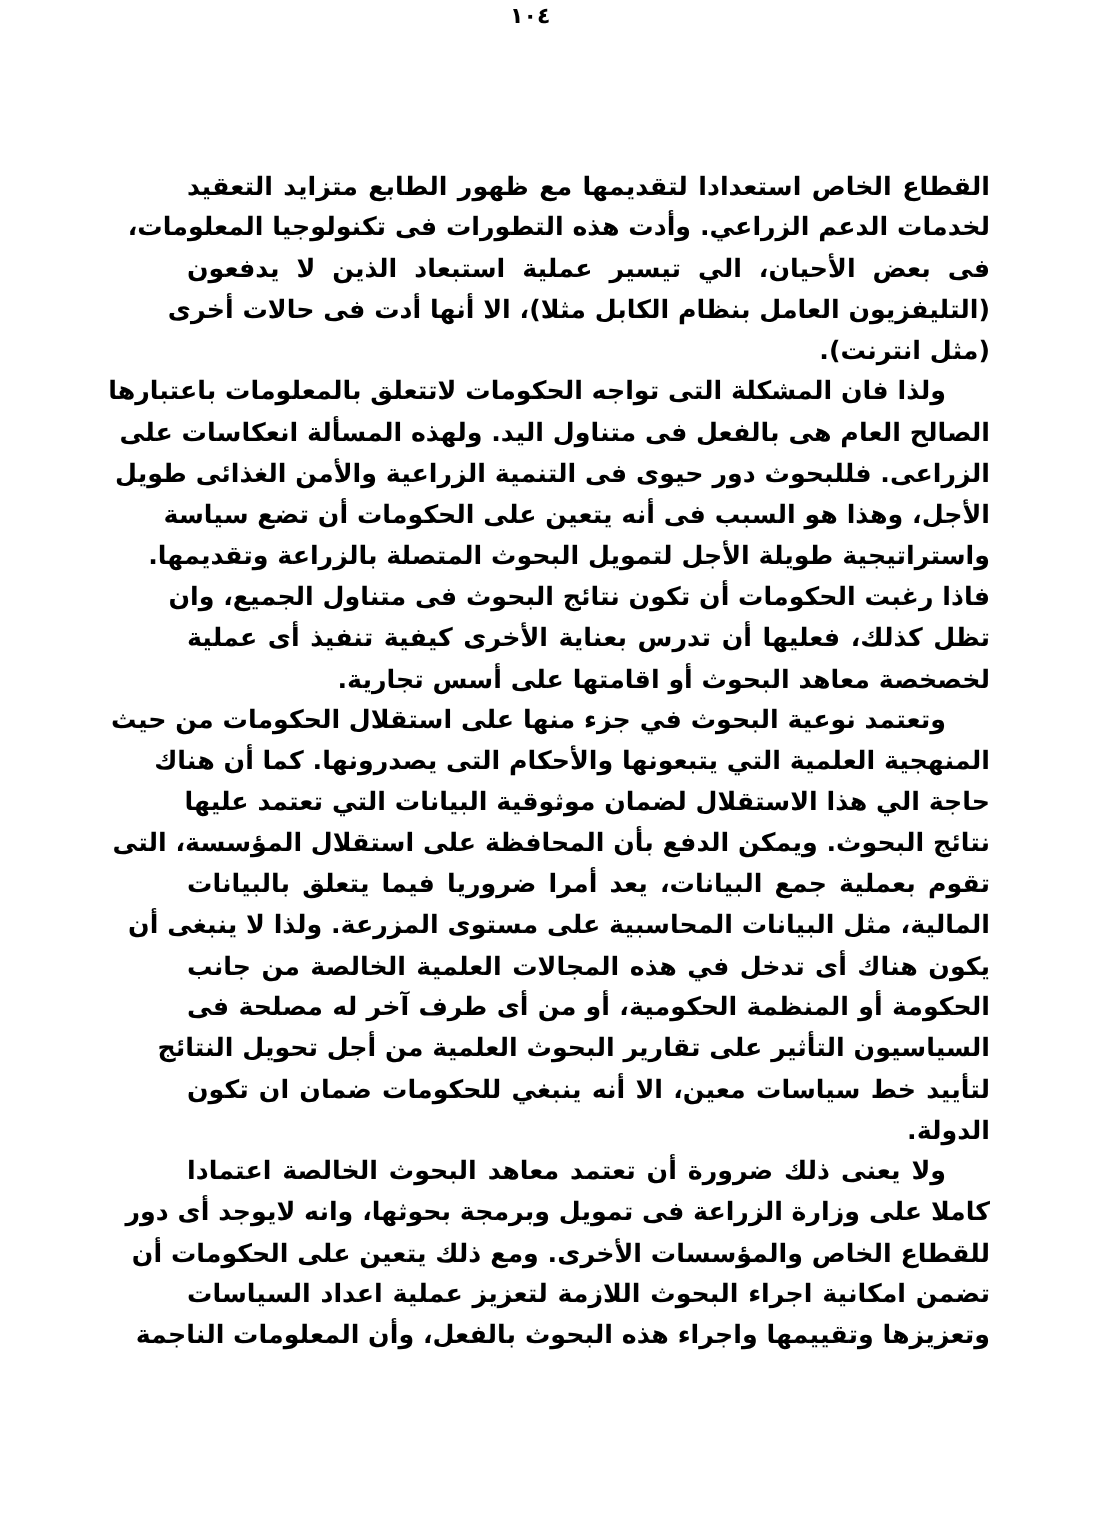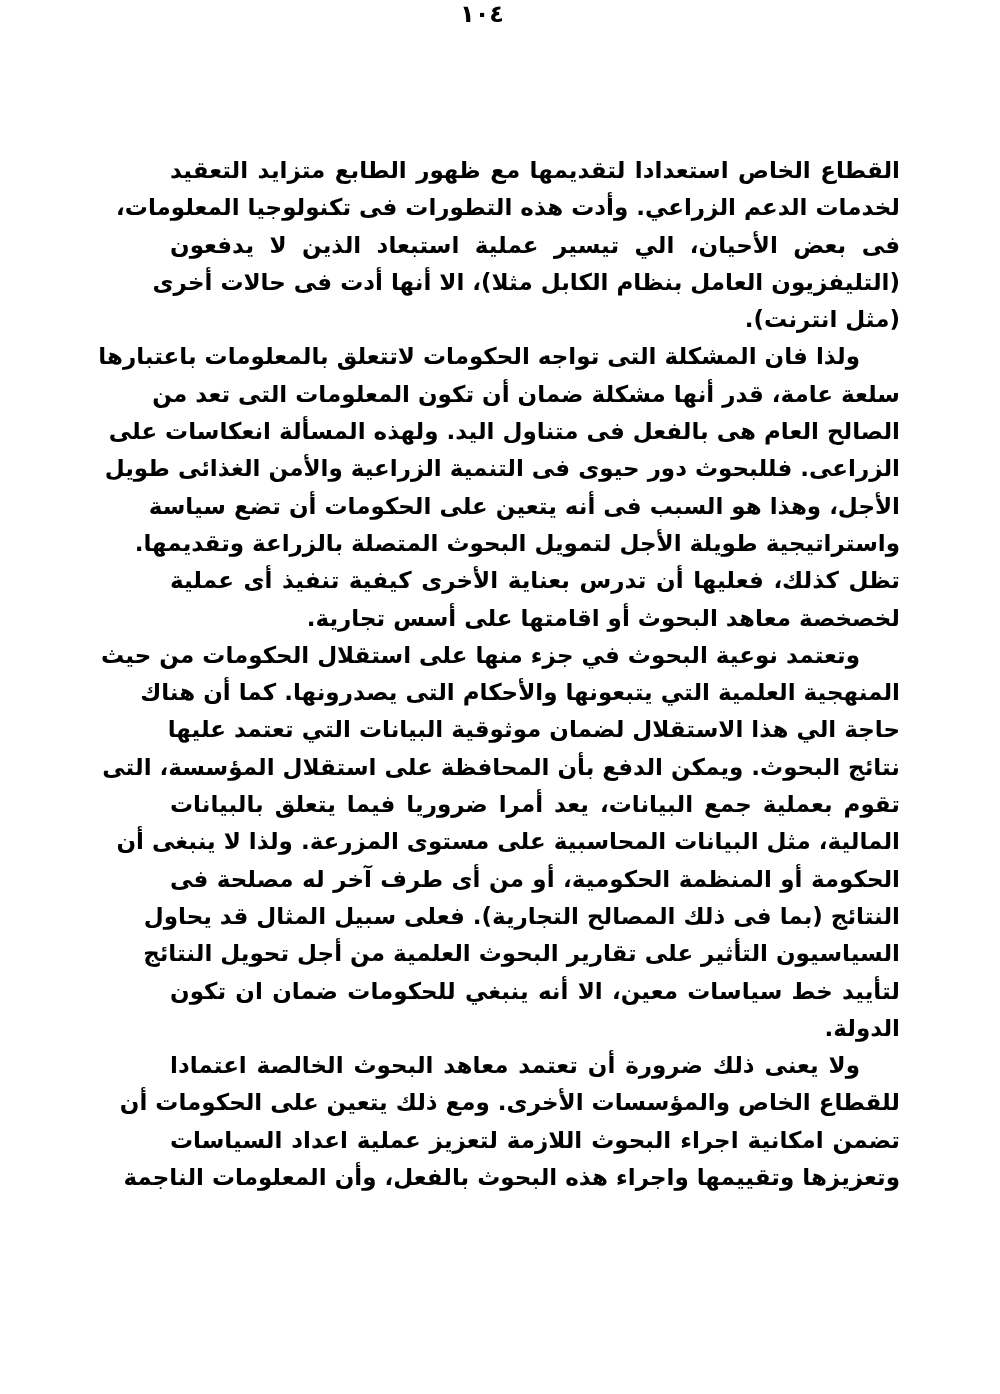--- a/index.html
+++ b/index.html
@@ -14,21 +14,21 @@
       overflow: hidden;
       font-family: "DejaVu Sans", sans-serif;
       color: #000000;
     }
     .page-number {
       position: absolute;
       top: 0px;
       left: 0;
       width: 964px;
       text-align: center;
-      font-size: 24px;
+      font-size: 20px;
       font-weight: bold;
       line-height: 28px;
       direction: rtl;
     }
     .body-text {
       position: absolute;
       top: 152px;
       left: 170px;
       width: 730px;
       direction: rtl;
@@ -61,42 +61,43 @@
   <div class="paragraph">
     <span class="line">القطاع الخاص استعدادا لتقديمها مع ظهور الطابع متزايد التعقيد</span>
     <span class="line">لخدمات الدعم الزراعي. وأدت هذه التطورات فى تكنولوجيا المعلومات،</span>
     <span class="line">فى بعض الأحيان، الي تيسير عملية استبعاد الذين لا يدفعون</span>
     <span class="line">(التليفزيون العامل بنظام الكابل مثلا)، الا أنها أدت فى حالات أخرى</span>
     <span class="line last">(مثل انترنت).</span>
   </div>
 
   <div class="paragraph">
     <span class="line indent">ولذا فان المشكلة التى تواجه الحكومات لاتتعلق بالمعلومات باعتبارها</span>
-    <span class="line">سلعة عامة، قدر أنها مشكلة ضمان أن تكون المعلومات التى تعد من</span>
     <span class="line">الصالح العام هى بالفعل فى متناول اليد. ولهذه المسألة انعكاسات على</span>
     <span class="line">الزراعى. فللبحوث دور حيوى فى التنمية الزراعية والأمن الغذائى طويل</span>
     <span class="line">الأجل، وهذا هو السبب فى أنه يتعين على الحكومات أن تضع سياسة</span>
     <span class="line">واستراتيجية طويلة الأجل لتمويل البحوث المتصلة بالزراعة وتقديمها.</span>
+    <span class="line">فاذا رغبت الحكومات أن تكون نتائج البحوث فى متناول الجميع، وان</span>
     <span class="line">تظل كذلك، فعليها أن تدرس بعناية الأخرى كيفية تنفيذ أى عملية</span>
     <span class="line last">لخصخصة معاهد البحوث أو اقامتها على أسس تجارية.</span>
   </div>
 
   <div class="paragraph">
     <span class="line indent">وتعتمد نوعية البحوث في جزء منها على استقلال الحكومات من حيث</span>
     <span class="line">المنهجية العلمية التي يتبعونها والأحكام التى يصدرونها. كما أن هناك</span>
     <span class="line">حاجة الي هذا الاستقلال لضمان موثوقية البيانات التي تعتمد عليها</span>
     <span class="line">نتائج البحوث. ويمكن الدفع بأن المحافظة على استقلال المؤسسة، التى</span>
     <span class="line">تقوم بعملية جمع البيانات، يعد أمرا ضروريا فيما يتعلق بالبيانات</span>
     <span class="line">المالية، مثل البيانات المحاسبية على مستوى المزرعة. ولذا لا ينبغى أن</span>
+    <span class="line">يكون هناك أى تدخل في هذه المجالات العلمية الخالصة من جانب</span>
     <span class="line">الحكومة أو المنظمة الحكومية، أو من أى طرف آخر له مصلحة فى</span>
-    <span class="line">النتائج (بما فى ذلك المصالح التجارية). فعلى سبيل المثال قد يحاول</span>
     <span class="line">السياسيون التأثير على تقارير البحوث العلمية من أجل تحويل النتائج</span>
     <span class="line">لتأييد خط سياسات معين، الا أنه ينبغي للحكومات ضمان ان تكون</span>
     <span class="line last">الدولة.</span>
   </div>
 
   <div class="paragraph">
     <span class="line indent">ولا يعنى ذلك ضرورة أن تعتمد معاهد البحوث الخالصة اعتمادا</span>
+    <span class="line">كاملا على وزارة الزراعة فى تمويل وبرمجة بحوثها، وانه لايوجد أى دور</span>
     <span class="line">للقطاع الخاص والمؤسسات الأخرى. ومع ذلك يتعين على الحكومات أن</span>
     <span class="line">تضمن امكانية اجراء البحوث اللازمة لتعزيز عملية اعداد السياسات</span>
     <span class="line">وتعزيزها وتقييمها واجراء هذه البحوث بالفعل، وأن المعلومات الناجمة</span>
   </div>
 </div>
 
 </body></html>

